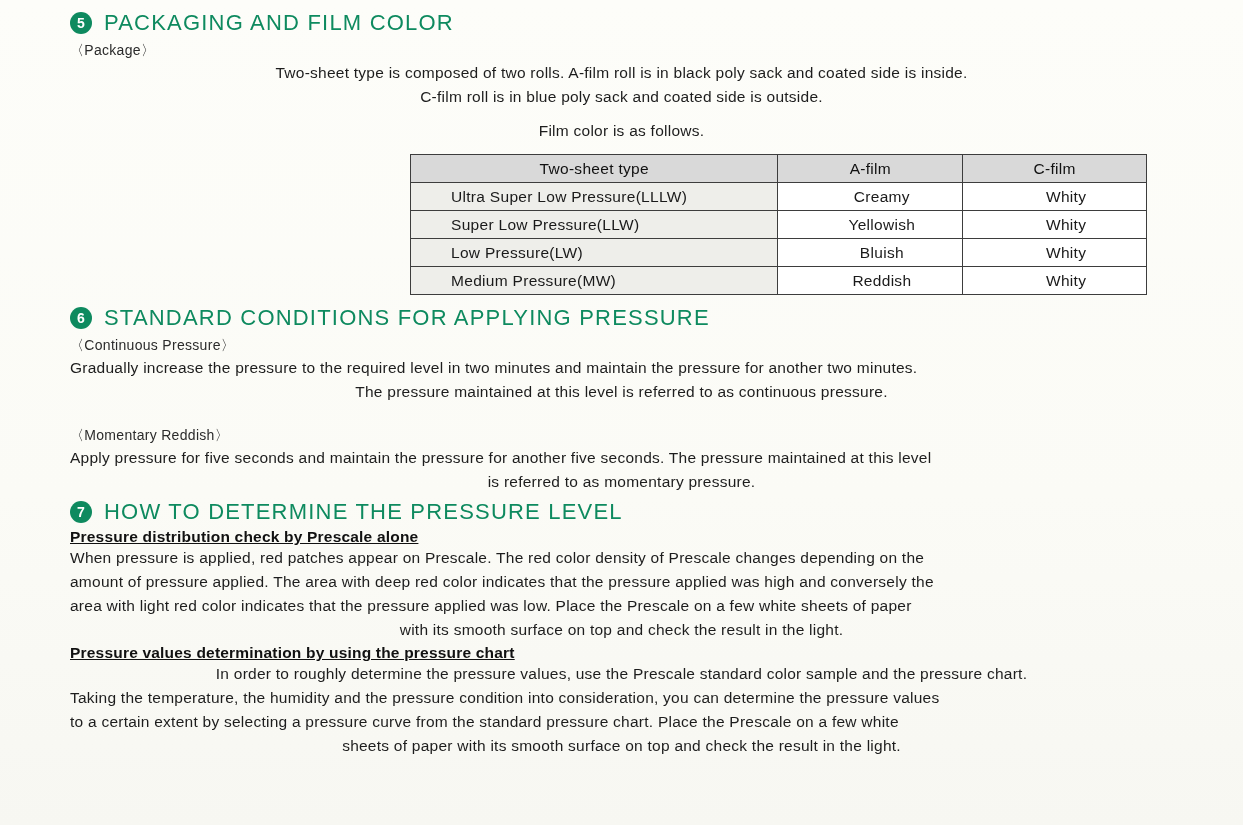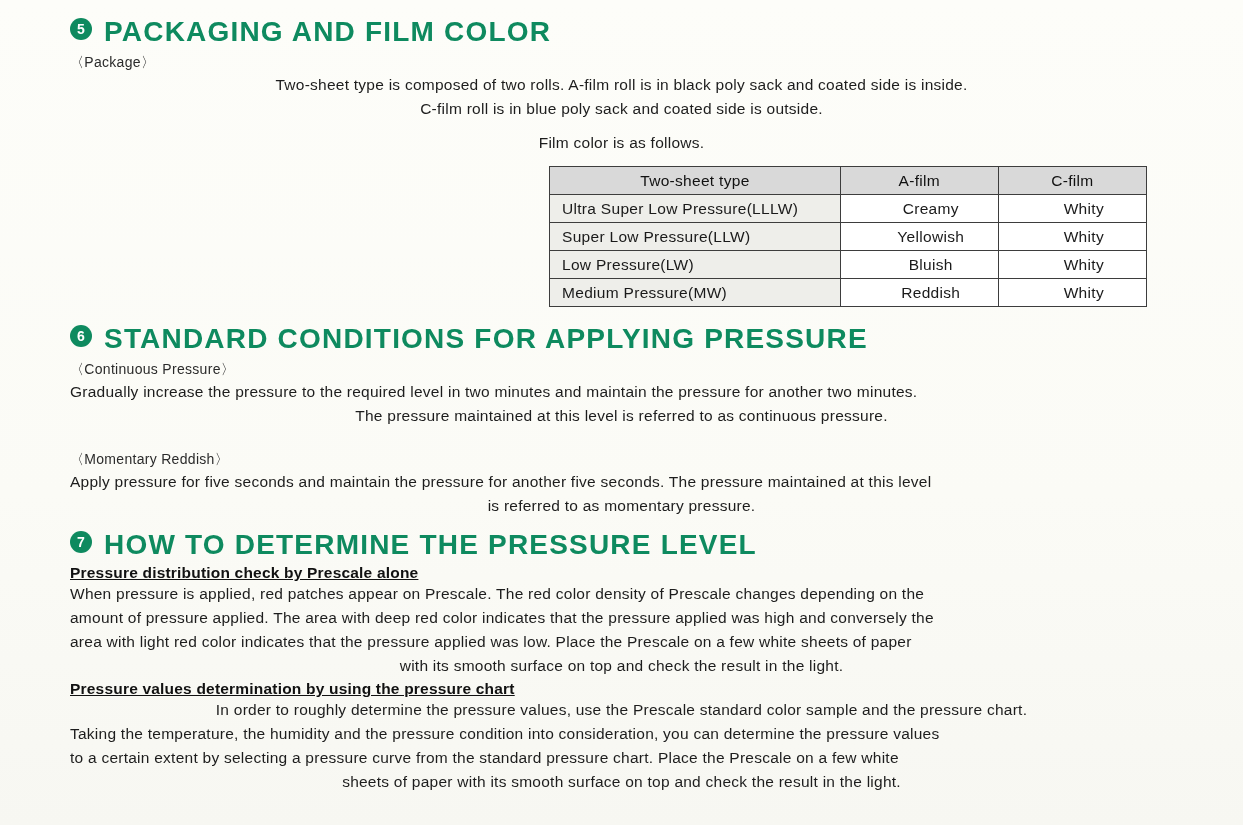--- a/index.html
+++ b/index.html
@@ -40,25 +40,24 @@
     background: #0e8a5f;
     color: #ffffff;
     font-size: 14px;
     font-weight: bold;
     line-height: 1;
     flex: 0 0 auto;
     letter-spacing: 0;
   }
   .section-title {
     color: #0e8a5f;
-    font-size: 28px;
+    font-size: 22px;
     letter-spacing: 1.2px;
-    font-weight: bold;
+    font-weight: normal;
     white-space: nowrap;
-    margin-top: 6px;
   }
 
   
   .sub-head {
     font-size: 14px;
     color: #2b2b2b;
     margin: 6px 0 2px 0;
     letter-spacing: 0.3px;
   }
   .sub-head-bold {
@@ -83,40 +82,40 @@
 
   
   .table-wrap {
     margin: 12px 0 10px 0;
     display: flex;
     justify-content: flex-end;
     padding-right: 26px;
   }
   table.film-table {
     border-collapse: collapse;
-    width: 598px;
+    width: 737px;
     background: #ffffff;
     font-size: 15.5px;
   }
   table.film-table th,
   table.film-table td {
     border: 1px solid #3d3d3d;
     padding: 3px 6px;
     text-align: center;
     letter-spacing: 0.3px;
     font-weight: normal;
     height: 21px;
   }
   table.film-table thead th {
     background: #d9d9d9;
     color: #111;
   }
   table.film-table tbody td.rowlabel {
     text-align: left;
-    padding-left: 12px;
+    padding-left: 40px;
     background: #eeeeea;
   }
   table.film-table tbody td {
     background: #ffffff;
     padding-left: 29px;
   }
   col.c1 { width: 368px; }
   col.c2 { width: 185px; }
   col.c3 { width: 184px; }
 </style>

